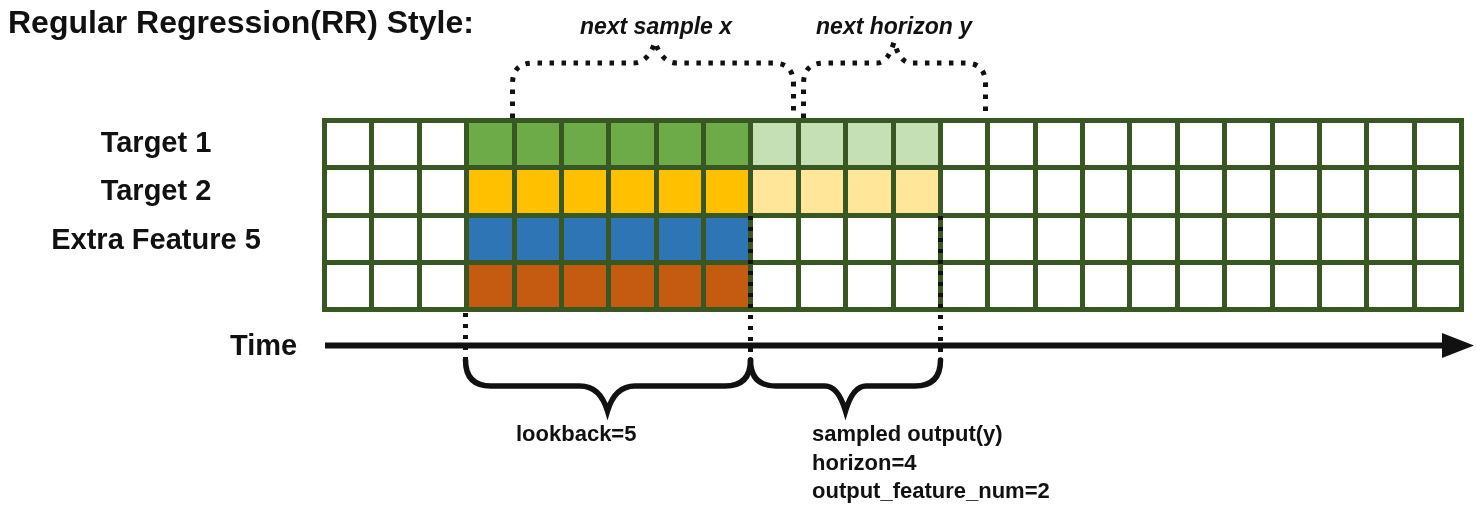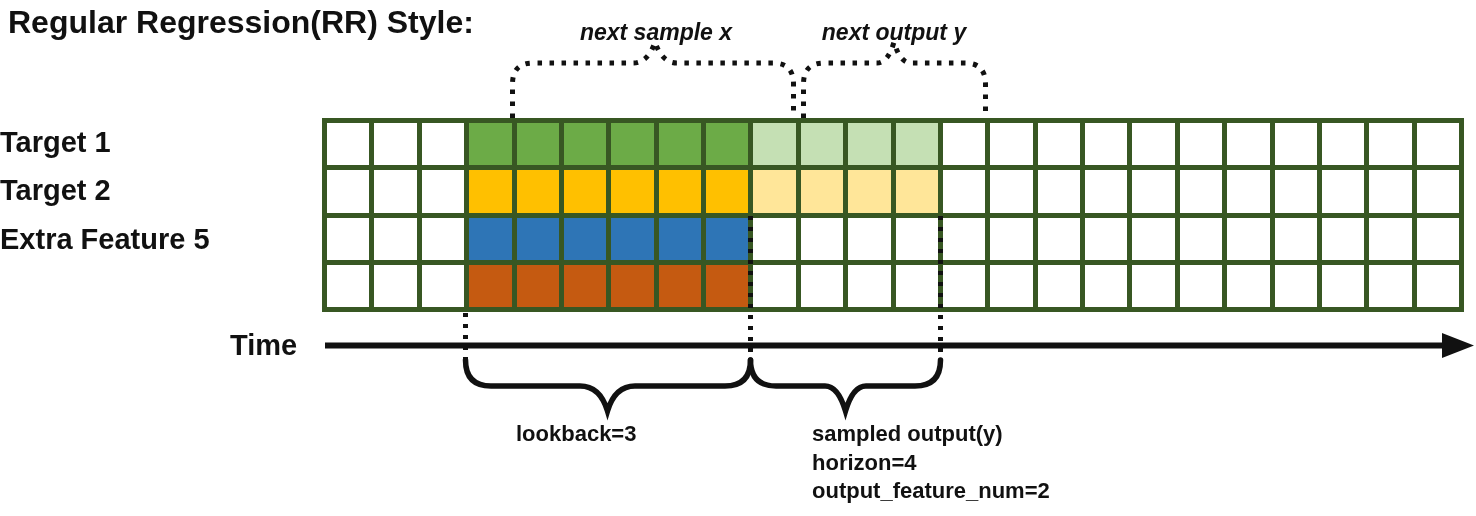--- a/index.html
+++ b/index.html
@@ -5,27 +5,27 @@
   html,body{margin:0;padding:0;background:#ffffff;}
   .canvas{
     position:relative;width:1447px;height:516px;background:#ffffff;overflow:hidden;
     font-family:"Liberation Sans","DejaVu Sans",sans-serif;color:#111;padding-left:48px;
   }
   .title{
     position:absolute;left:8px;top:4px;font-size:32px;font-weight:bold;
     letter-spacing:0px;white-space:nowrap;
   }
   .brace-label{
-    position:absolute;top:19px;transform:translateX(-50%);
+    position:absolute;top:13px;transform:translateX(-50%);
     font-size:23px;font-style:italic;font-weight:600;white-space:nowrap;
   }
   .brace-label.x{left:656px;}
   .brace-label.y{left:894px;}
   .row-label{
-    position:absolute;left:0;width:312px;text-align:left;
+    position:absolute;left:0;width:312px;text-align:center;
     font-size:29px;font-weight:bold;white-space:nowrap;line-height:34px;
   }
   .rl0{top:125px;} .rl1{top:173px;} .rl2{top:222px;} .rl3{top:270px;}
   .grid{
     position:absolute;left:322px;top:118px;width:1142px;height:194px;
     box-sizing:border-box;display:grid;
     grid-template-columns:repeat(24,1fr);grid-template-rows:repeat(4,1fr);
     padding:5px;gap:5px;
   }
   .cell{width:100%;height:100%;}
@@ -40,21 +40,21 @@
   .annot.right{left:812px;}
 </style>
 </head>
 <body>
 
 <div class="canvas">
 
   <div class="title">Regular Regression(RR) Style:</div>
 
   <div class="brace-label x">next sample x</div>
-  <div class="brace-label y">next output y</div>
+  <div class="brace-label y">next horizon y</div>
 
   <div class="row-label rl0">Target 1</div>
   <div class="row-label rl1">Target 2</div>
   <div class="row-label rl2">Extra Feature 5</div>
 
   <div class="grid" id="grid" style="background: rgb(56, 87, 35);">
       <div class="cell" style="background: rgb(255, 255, 255);"></div>
       <div class="cell" style="background: rgb(255, 255, 255);"></div>
       <div class="cell" style="background: rgb(255, 255, 255);"></div>
       <div class="cell" style="background: rgb(108, 171, 71);"></div>
@@ -166,21 +166,21 @@
 
     <path d="M 325 345.5 H 1444" fill="none" stroke="#111" stroke-width="6"></path>
     <polygon points="1442,333 1474,345.5 1442,358" fill="#111"></polygon>
 
     <path d="M 465.5 360 Q 465.5 386 491 386 L 580 386 Q 600 386 607.5 411 Q 615 386 635 386 L 725 386 Q 750.5 386 750.5 360" fill="none" stroke="#111" stroke-width="5.5" stroke-linecap="round"></path>
 
     <path d="M 750.5 360 Q 750.5 386 776 386 L 825 386 Q 838 386 845.5 411 Q 853 386 866 386 L 915 386 Q 940.5 386 940.5 360" fill="none" stroke="#111" stroke-width="5.5" stroke-linecap="round"></path>
   </svg>
 
   <div class="annot left">
-    <div>lookback=3</div>
+    <div>lookback=5</div>
   </div>
   <div class="annot right">
     <div>sampled output(y)</div>
     <div>horizon=4</div>
     <div>output_feature_num=2</div>
   </div>
 
 </div>
 
 </body></html>

